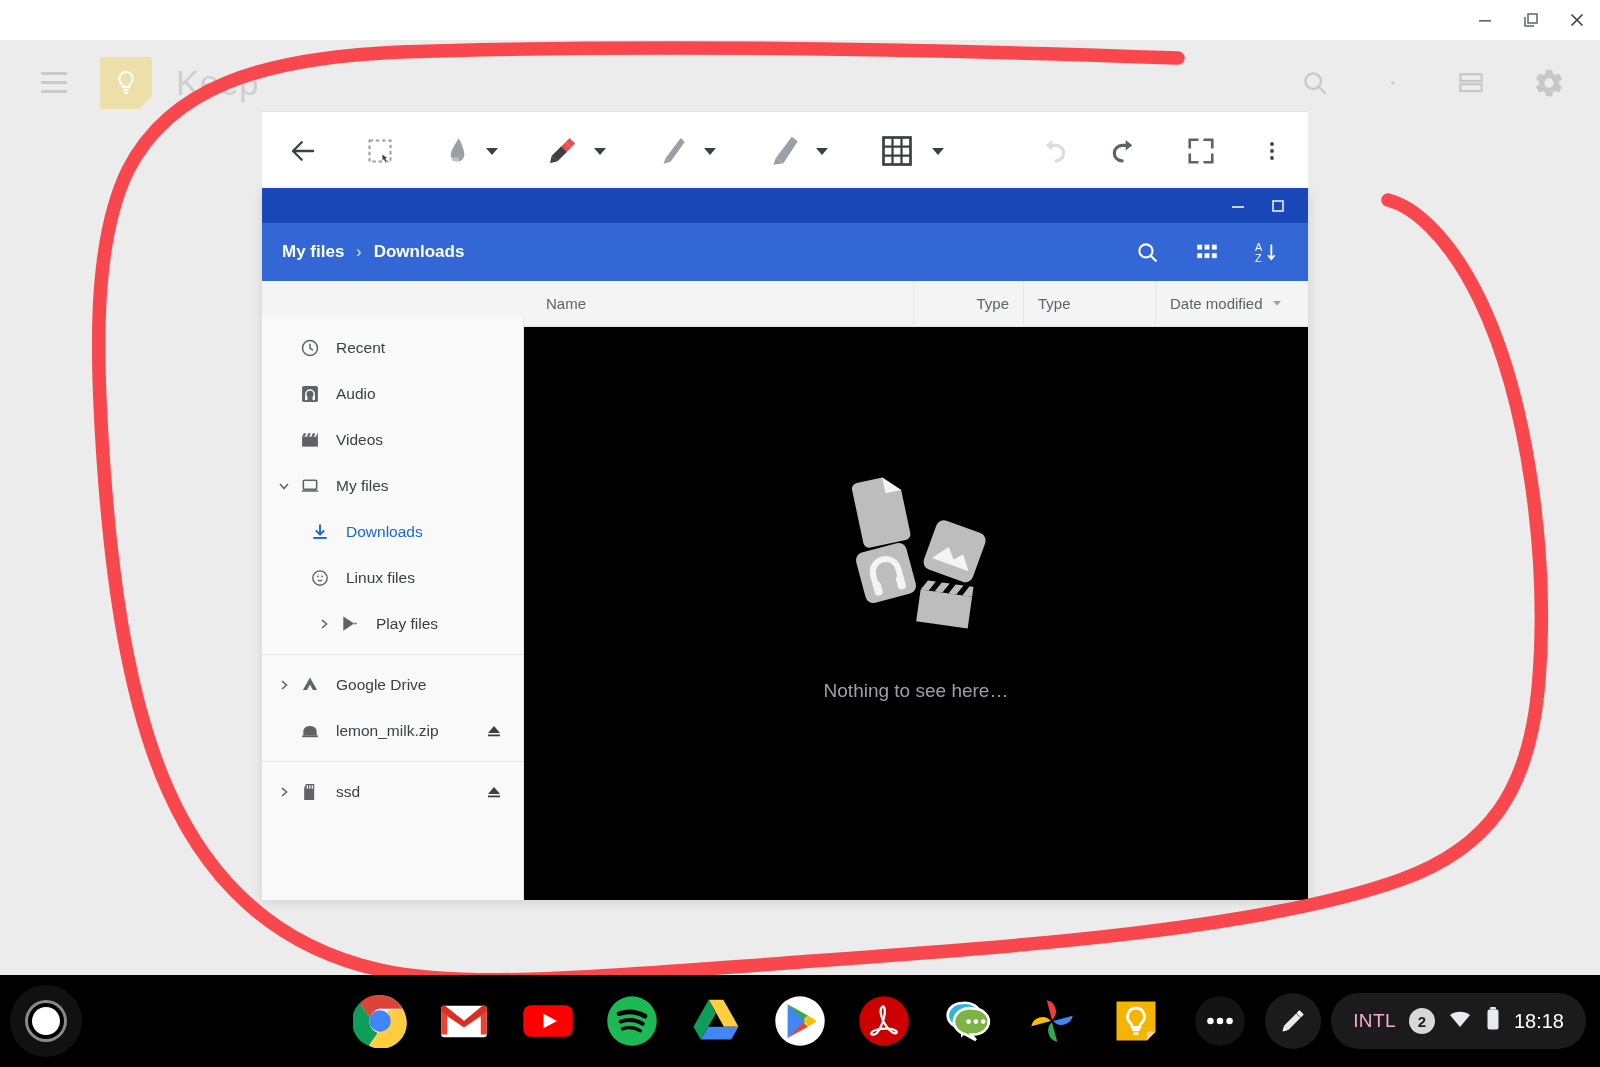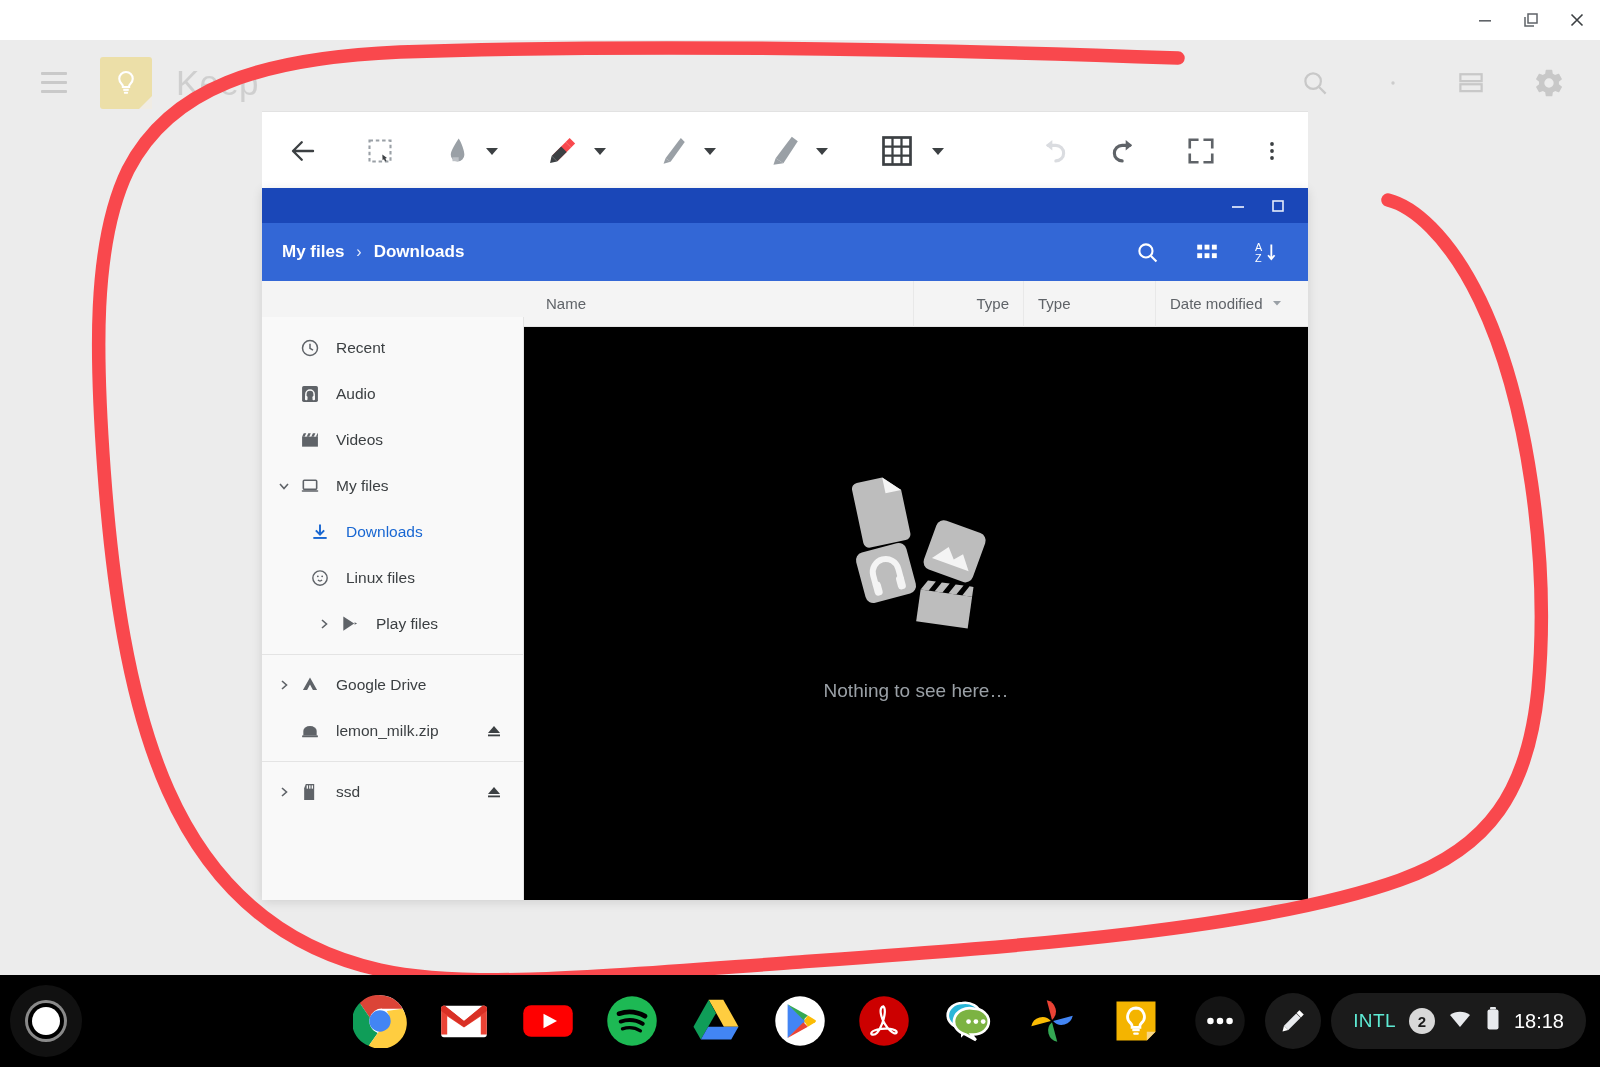--- a/index.html
+++ b/index.html
@@ -148,21 +148,21 @@
     align-items: center; justify-content: center; }
   .tray { position: absolute; right: 14px; display: flex; align-items: center; gap: 10px; }
   .tray-pen {
     width: 56px; height: 56px; border-radius: 50%; background: #1b1b1b;
     display: flex; align-items: center; justify-content: center; cursor: pointer;
   }
   .tray-status {
     height: 56px; border-radius: 28px; background: #1b1b1b; display: flex; align-items: center;
     gap: 13px; padding: 0 22px; cursor: pointer;
   }
-  .tray-intl { color: #5eead4; font-size: 19px; letter-spacing: .4px; }
+  .tray-intl { color: #f9a8d4; font-size: 19px; letter-spacing: .4px; }
   .tray-badge {
     width: 26px; height: 26px; border-radius: 50%; background: #d8d8d8; color: #1b1b1b;
     font-size: 15px; display: flex; align-items: center; justify-content: center; font-weight: bold;
   }
   .tray-time { color: #ffffff; font-size: 20px; }
 </style>
 </head>
 <body>
 
 <div id="screen">

